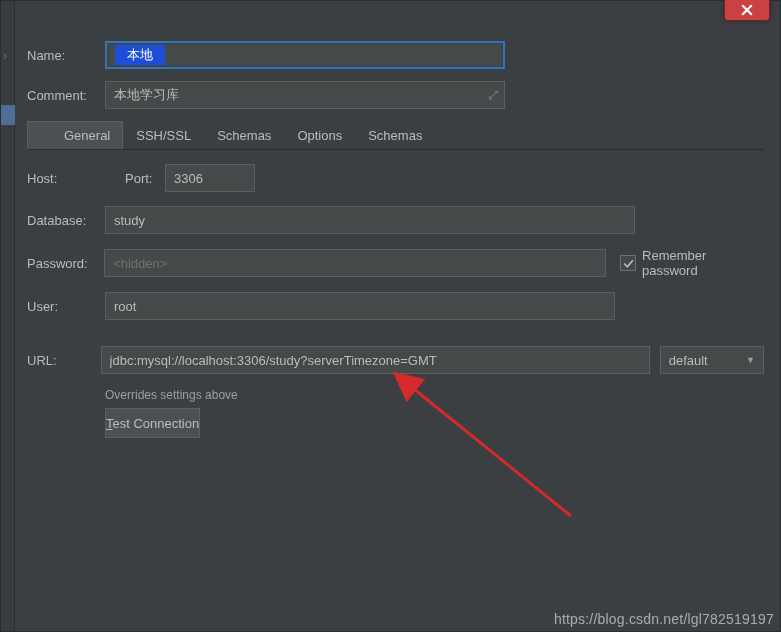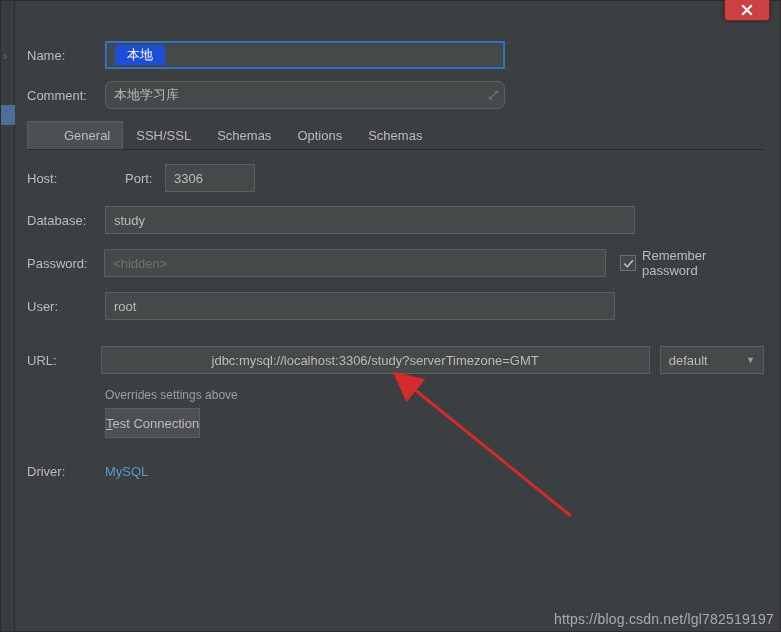--- a/index.html
+++ b/index.html
@@ -154,21 +154,21 @@
     height: 16px;
     border: 1px solid #6a6f73;
     background: #43494a;
     display: flex;
     align-items: center;
     justify-content: center;
     margin-right: 6px;
     color: #bbbbbb;
   }
   .chk svg { width: 11px; height: 11px; }
-  .input.url { width: 584px; text-align: center; }
+  .input.url { width: 584px; }
   .dropdown {
     margin-left: 10px;
     width: 110px;
     height: 28px;
     background: #45494a;
     border: 1px solid #5c5f60;
     display: flex;
     align-items: center;
     justify-content: space-between;
     padding: 0 8px;
@@ -231,21 +231,21 @@
 
     <div class="row">
       <div class="label-col">Name:</div>
       <div class="input name name-wrap">
         <span class="seltext">本地</span>
       </div>
     </div>
 
     <div class="row">
       <div class="label-col">Comment:</div>
-      <div class="input comment" style="display:flex;align-items:center;position:relative;border-radius:7px;">
+      <div class="input comment" style="display:flex;align-items:center;position:relative;">
         <span>本地学习库</span>
         <span class="expand-icon">⤢</span>
       </div>
     </div>
 
     <div class="tabs">
       <div class="tab active">General</div>
       <div class="tab">SSH/SSL</div>
       <div class="tab">Schemas</div>
       <div class="tab">Options</div>
@@ -291,24 +291,20 @@
           <span class="tri">▼</span>
         </div>
       </div>
 
       <div class="hint">Overrides settings above</div>
 
       <button class="btn">
         <span class="mn">T</span><span>est Connection</span>
       </button>
 
-      <div class="row" style="margin-top:26px;">
-        <div class="label-col">Driver:</div>
-        <span class="link">MySQL</span>
-      </div>
 
     </div>
   </div>
 
   <svg class="arrow-overlay" width="220" height="180">
     <defs>
       <marker id="ah" markerWidth="12" markerHeight="12" refX="3" refY="5" orient="auto">
         <path d="M0,0 L10,5 L0,10 z" fill="#d42a2a"></path>
       </marker>
     </defs>

